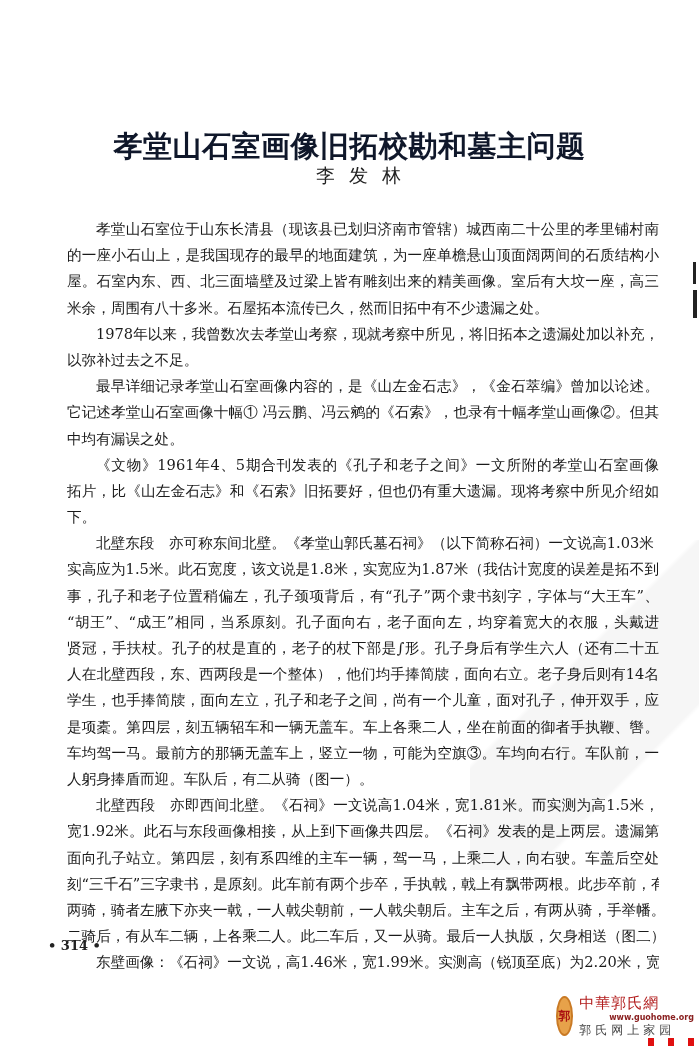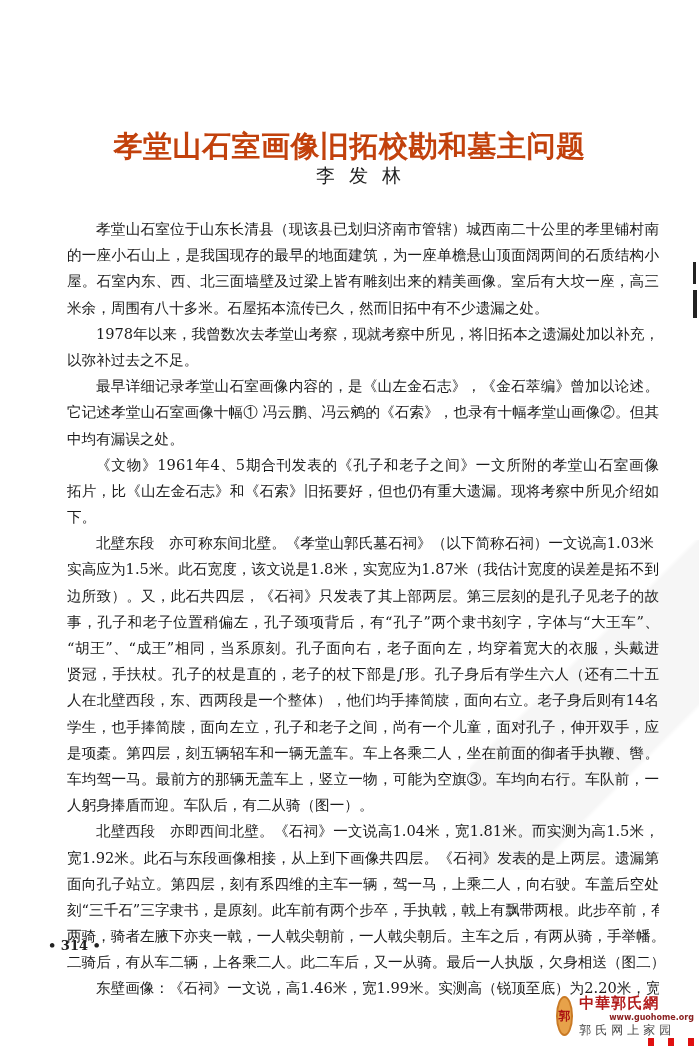--- a/index.html
+++ b/index.html
@@ -11,21 +11,21 @@
     font-family: "DejaVu Serif", "Liberation Serif", serif;
     color: #1a1a1a;
   }
   .page-title {
     position: absolute; left: 0; width: 699px; top: 108px;
     text-align: center;
     font-family: Liberation Sans, sans-serif;
     font-weight: bold;
     font-size: 29px;
     letter-spacing: 0.5px;
-    color: #c2410c;
+    color: #0f172a;
   }
   .author {
     position: absolute; left: 0; width: 699px; top: 163px;
     text-align: center;
     font-size: 19px;
     letter-spacing: 14px;
     color: #222;
     padding-left: 16px;
   }
   .body-text {
@@ -51,21 +51,21 @@
     display: flex; align-items: center;
   }
   .logo-seal {
     width: 36px; height: 36px; border-radius: 50%;
     background: #e7a24a; border: 2px solid #c97a25;
     display: flex; align-items: center; justify-content: center;
     color: #a11; font-size: 12px; font-weight: bold;
     font-family: "DejaVu Sans", sans-serif;
   }
   .logo-text { margin-left: 6px; display: flex; flex-direction: column; }
-  .logo-name { color: #b21c1c; font-size: 15px; font-weight: bold; letter-spacing: 1px; }
+  .logo-name { color: #b21c1c; font-size: 15px; font-weight: normal; letter-spacing: 1px; }
   .logo-url { color: #8a2020; font-size: 8px; font-family: "DejaVu Sans", sans-serif; font-weight: bold; margin-left: 30px; }
   .logo-sub { color: #444; font-size: 12px; letter-spacing: 4px; }
   .logo-marks {
     position: absolute; left: 640px; top: 1038px; width: 59px; height: 11px;
   }
   .logo-marks span {
     position: absolute; top: 0; width: 6px; height: 8px; background: #e01010;
   }
   .edge-mark {
     position: absolute; left: 693px; width: 3px; background: #222;
@@ -92,21 +92,20 @@
     <div class="line indent">1978年以来，我曾数次去孝堂山考察，现就考察中所见，将旧拓本之遗漏处加以补充，</div>
     <div class="line last">以弥补过去之不足。</div>
     <div class="line indent">最早详细记录孝堂山石室画像内容的，是《山左金石志》，《金石萃编》曾加以论述。</div>
     <div class="line">它记述孝堂山石室画像十幅① 冯云鹏、冯云鹓的《石索》，也录有十幅孝堂山画像②。但其</div>
     <div class="line last">中均有漏误之处。</div>
     <div class="line indent">《文物》1961年4、5期合刊发表的《孔子和老子之间》一文所附的孝堂山石室画像</div>
     <div class="line">拓片，比《山左金石志》和《石索》旧拓要好，但也仍有重大遗漏。现将考察中所见介绍如</div>
     <div class="line last">下。</div>
     <div class="line indent">北壁东段　亦可称东间北壁。《孝堂山郭氏墓石祠》（以下简称石祠）一文说高1.03米，</div>
     <div class="line">实高应为1.5米。此石宽度，该文说是1.8米，实宽应为1.87米（我估计宽度的误差是拓不到</div>
-    <div class="line">边所致）。又，此石共四层，《石祠》只发表了其上部两层。第三层刻的是孔子见老子的故</div>
     <div class="line">事，孔子和老子位置稍偏左，孔子颈项背后，有“孔子”两个隶书刻字，字体与“大王车”、</div>
     <div class="line">“胡王”、“成王”相同，当系原刻。孔子面向右，老子面向左，均穿着宽大的衣服，头戴进</div>
     <div class="line">贤冠，手扶杖。孔子的杖是直的，老子的杖下部是∫形。孔子身后有学生六人（还有二十五</div>
     <div class="line">人在北壁西段，东、西两段是一个整体），他们均手捧简牍，面向右立。老子身后则有14名</div>
     <div class="line">学生，也手捧简牍，面向左立，孔子和老子之间，尚有一个儿童，面对孔子，伸开双手，应</div>
     <div class="line">是项橐。第四层，刻五辆轺车和一辆无盖车。车上各乘二人，坐在前面的御者手执鞭、辔。</div>
     <div class="line">车均驾一马。最前方的那辆无盖车上，竖立一物，可能为空旗③。车均向右行。车队前，一</div>
     <div class="line last">人躬身捧盾而迎。车队后，有二从骑（图一）。</div>
     <div class="line indent">北壁西段　亦即西间北壁。《石祠》一文说高1.04米，宽1.81米。而实测为高1.5米，</div>
     <div class="line">宽1.92米。此石与东段画像相接，从上到下画像共四层。《石祠》发表的是上两层。遗漏第</div>

